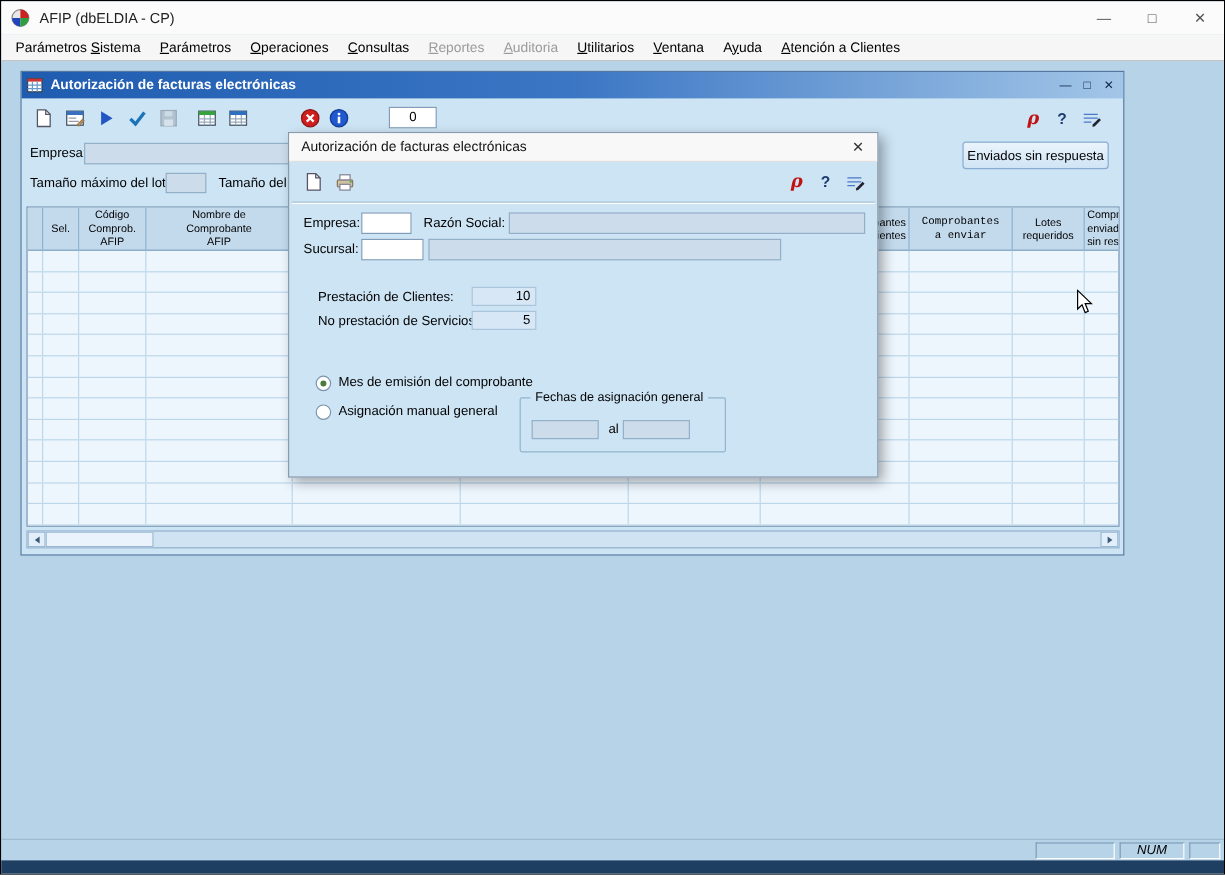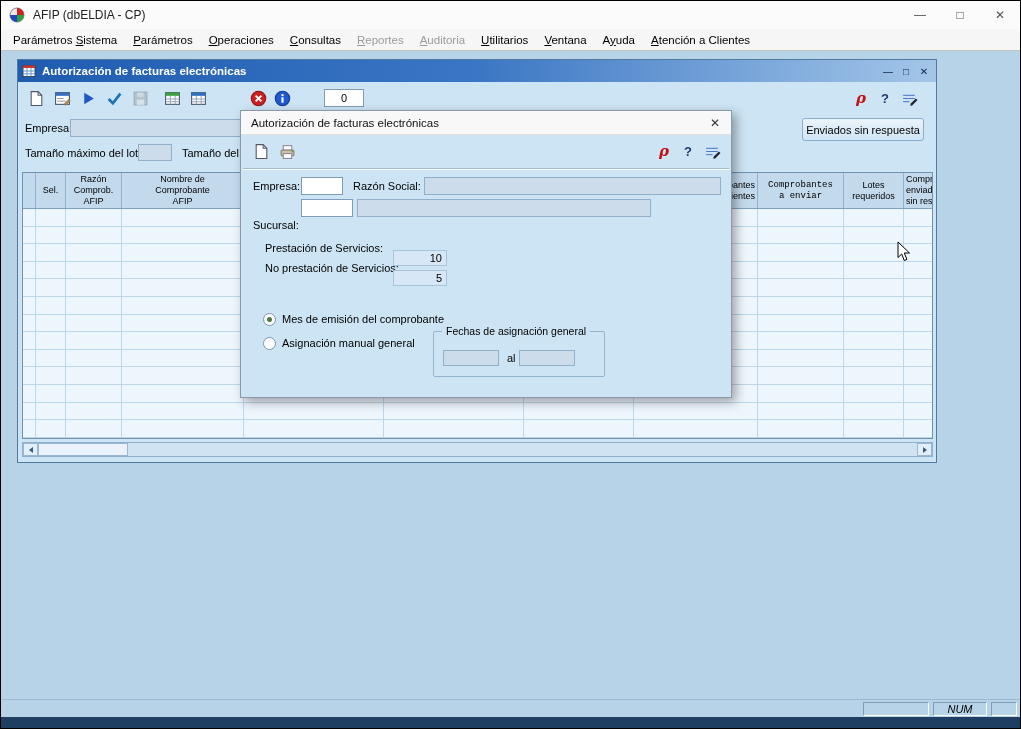--- a/index.html
+++ b/index.html
@@ -40,21 +40,21 @@
   .tbtn.dis { opacity:.75; }
   .rho { font-family:"DejaVu Serif", serif; font-style:italic; font-weight:bold; color:#c11212; font-size:15px; }
   .qm  { font-weight:bold; color:#1d3a6e; font-size:13px; }
   .counter-box { position:absolute; left:306px; top:5px; width:40px; height:18px; background:#fff; border:1px solid #7f9db9;
     display:flex; align-items:center; justify-content:center; font-size:11px; }
 
   .lbl { position:absolute; font-size:11px; white-space:nowrap; }
   .input { position:absolute; background:#fff; border:1px solid #7f9db9; height:18px; }
   .dfield { position:absolute; background:#ccdceb; border:1px solid #93b0ca; height:18px; }
   .vbox { position:absolute; background:#d7e7f5; border:1px solid #a9c5dc; height:16px; font-size:11px;
-    display:flex; align-items:center; justify-content:flex-end; padding-right:4px;margin-top:11px; }
+    display:flex; align-items:center; justify-content:flex-end; padding-right:4px; }
 
   .btn-enviados { position:absolute; left:784px; top:58px; width:122px; height:23px;
     background:linear-gradient(#eaf4fc,#cfe4f5); border:1px solid #89add0; border-radius:3px; font-size:11px;
     font-family:"Liberation Sans", sans-serif; }
 
   
   #grid { position:absolute; left:4px; top:112px; width:911px; height:267px; border:1px solid #7193b1; background:#eef6fd; overflow:hidden; }
   #grid-header { display:flex; height:36px; width:971px; background:#c3daed; border-bottom:1px solid #7fa2c0; }
   .gh-cell { flex:none; display:flex; align-items:center; justify-content:center; text-align:center;
     font-size:9px; line-height:1.2; white-space:pre-line; border-right:1px solid #8fb2cf; padding:1px 2px; overflow:hidden; }
@@ -238,21 +238,21 @@
       <button class="btn-enviados">Enviados sin respuesta</button>
 
       <span class="lbl" style="left:7px; top:87px">Tamaño máximo del lote:</span>
       <div class="dfield" style="left:120px; top:84px; width:34px; height:17px"></div>
       <span class="lbl" style="left:164px; top:87px">Tamaño del</span>
 
       <div id="grid">
         <div id="grid-header">
             <div class="gh-cell" style="width: 13px;"></div>
             <div class="gh-cell" style="width: 30px;">Sel.</div>
-            <div class="gh-cell" style="width: 56px;">Razón
+            <div class="gh-cell" style="width: 56px;">Código
 Comprob.
 AFIP</div>
             <div class="gh-cell" style="width: 122px;">Nombre de
 Comprobante
 AFIP</div>
             <div class="gh-cell" style="width: 140px;"></div>
             <div class="gh-cell" style="width: 140px;"></div>
             <div class="gh-cell" style="width: 110px;"></div>
             <div class="gh-cell" style="width: 124px; justify-content: flex-end; text-align: right;">Comprobantes
 pendientes</div>
@@ -479,25 +479,25 @@
           </svg>
         </button>
       </div>
       <div class="groove"></div>
 
       <span class="lbl" style="left:12px; top:69px">Empresa:</span>
       <div class="input" style="left:60px; top:66px; width:42px"></div>
       <span class="lbl" style="left:112px; top:69px">Razón Social:</span>
       <div class="dfield" style="left:183px; top:66px; width:297px"></div>
 
-      <span class="lbl" style="left:12px; top:108px">Sucursal:</span>
+      <span class="lbl" style="left:12px; top:91px">Sucursal:</span>
       <div class="input" style="left:60px; top:88px; width:52px"></div>
       <div class="dfield" style="left:116px; top:88px; width:294px"></div>
 
-      <span class="lbl" style="left:24px; top:131px">Prestación de Servicios:</span>
+      <span class="lbl" style="left:24px; top:131px">Prestación de Clientes:</span>
       <div class="vbox" style="left:152px; top:128px; width:54px">10</div>
       <span class="lbl" style="left:24px; top:151px">No prestación de Servicios:</span>
       <div class="vbox" style="left:152px; top:148px; width:54px">5</div>
 
       <div class="radio-row" style="left:22px; top:202px">
         <span class="radio selected"></span>
         <span class="rlbl">Mes de emisión del comprobante</span>
       </div>
       <div class="radio-row" style="left:22px; top:226px">
         <span class="radio"></span>

